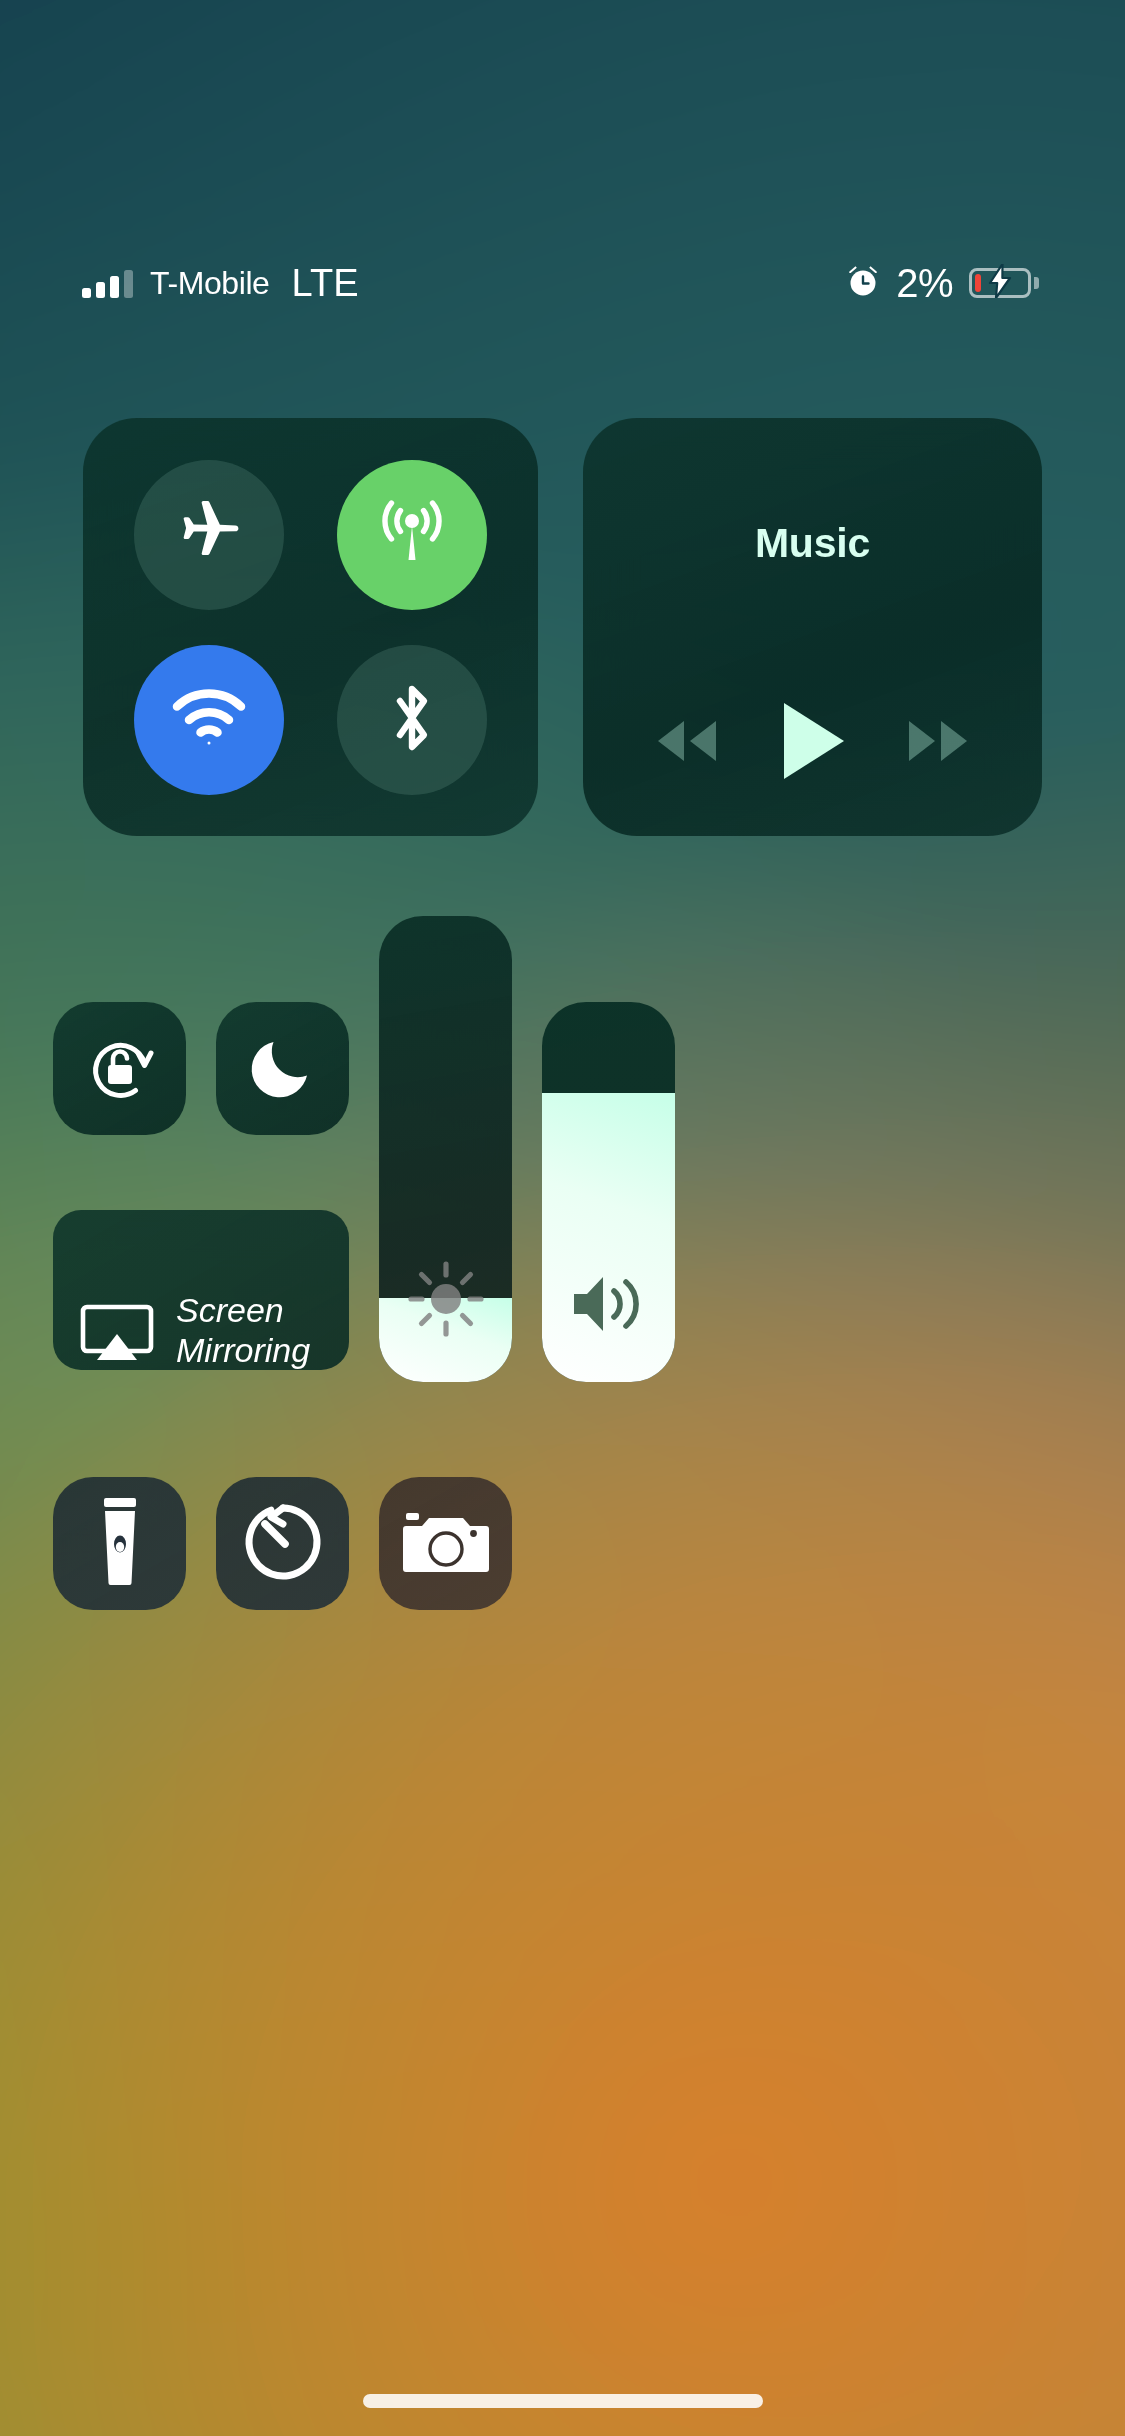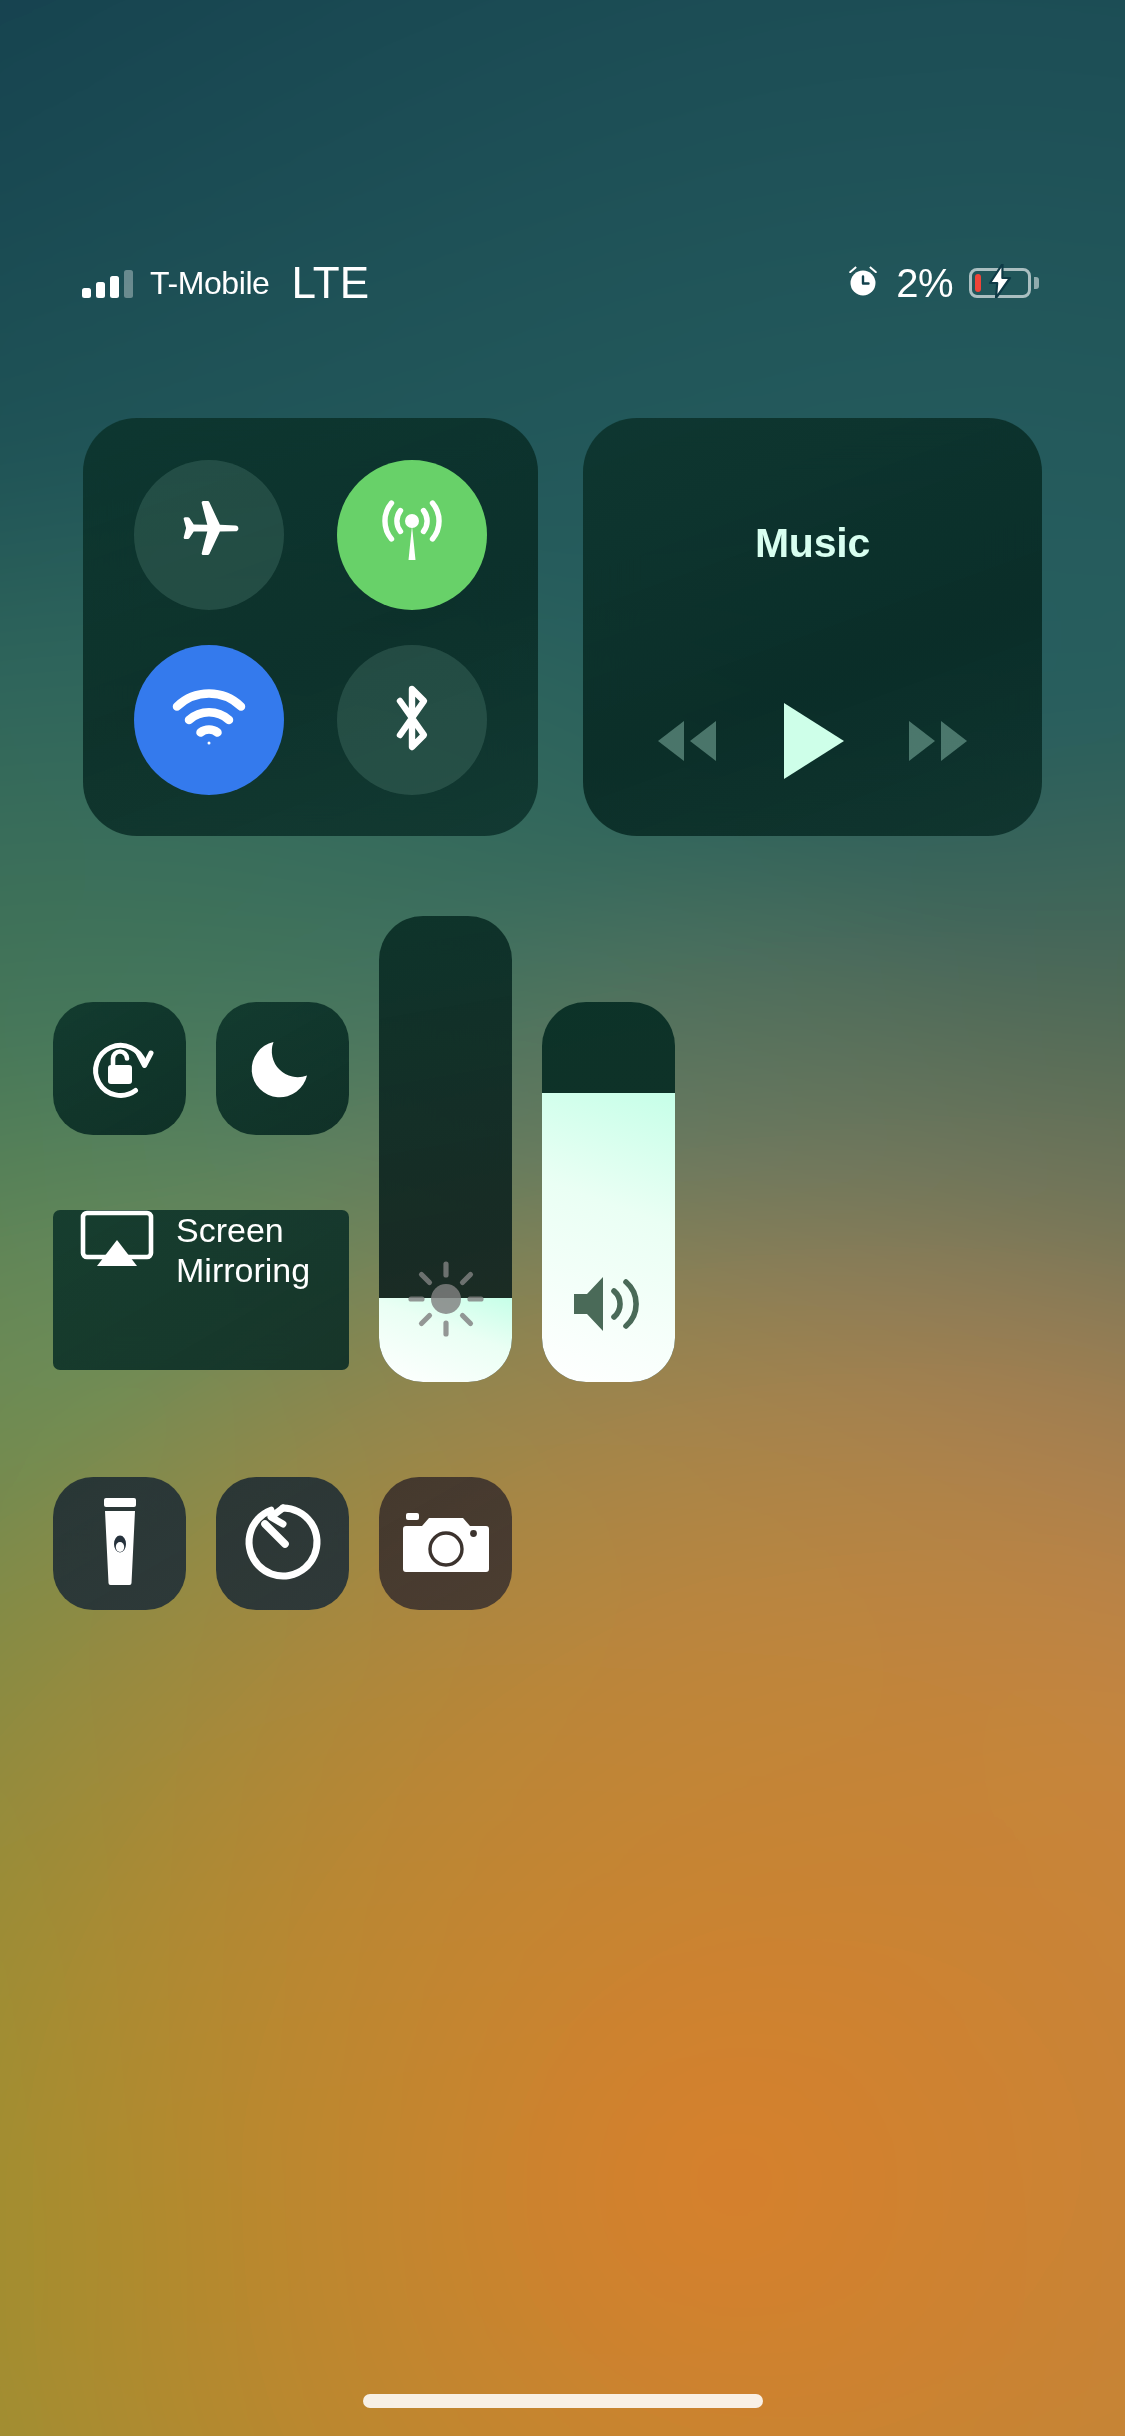--- a/index.html
+++ b/index.html
@@ -85,21 +85,21 @@
   .signal-bars i.b2 { height: 16px; }
   .signal-bars i.b3 { height: 22px; }
   .signal-bars i.b4 { height: 28px; background: rgba(255,255,255,0.34); }
 
   .carrier {
     font-size: 32px;
     letter-spacing: -0.4px;
     font-weight: 400;
   }
   .radio-type {
-    font-size: 44px;
+    font-size: 38px;
     margin-left: 22px;
     letter-spacing: 0.1px;
     font-weight: 400;
   }
 
   .alarm-icon { margin-right: 15px; display: block; }
   .battery-pct {
     font-size: 40px;
     letter-spacing: -0.5px;
     margin-right: 16px;
@@ -232,27 +232,28 @@
   .t-torch    { left: 53px;  top: 1477px; }
   .t-timer    { left: 216px; top: 1477px; }
   .t-camera   { left: 379px; top: 1477px; }
 
   
   .tile-mirroring {
     left: 53px;
     top: 1210px;
     width: 296px;
     height: 160px;
-    border-radius: 7px;
+    border-radius: 28px;
     background: linear-gradient(150deg, rgba(9,48,39,0.84) 0%, rgba(8,42,36,0.88) 100%);
     backdrop-filter: blur(26px);
     display: flex;
-    align-items: flex-start;
+    align-items: flex-end;
     padding-left: 27px;
     box-sizing: border-box;
+    font-style: italic;
   }
   .mirroring-label {
     color: #ffffff;
     font-size: 34px;
     line-height: 1.18;
     margin-left: 22px;
     font-weight: 400;
   }
 
   

